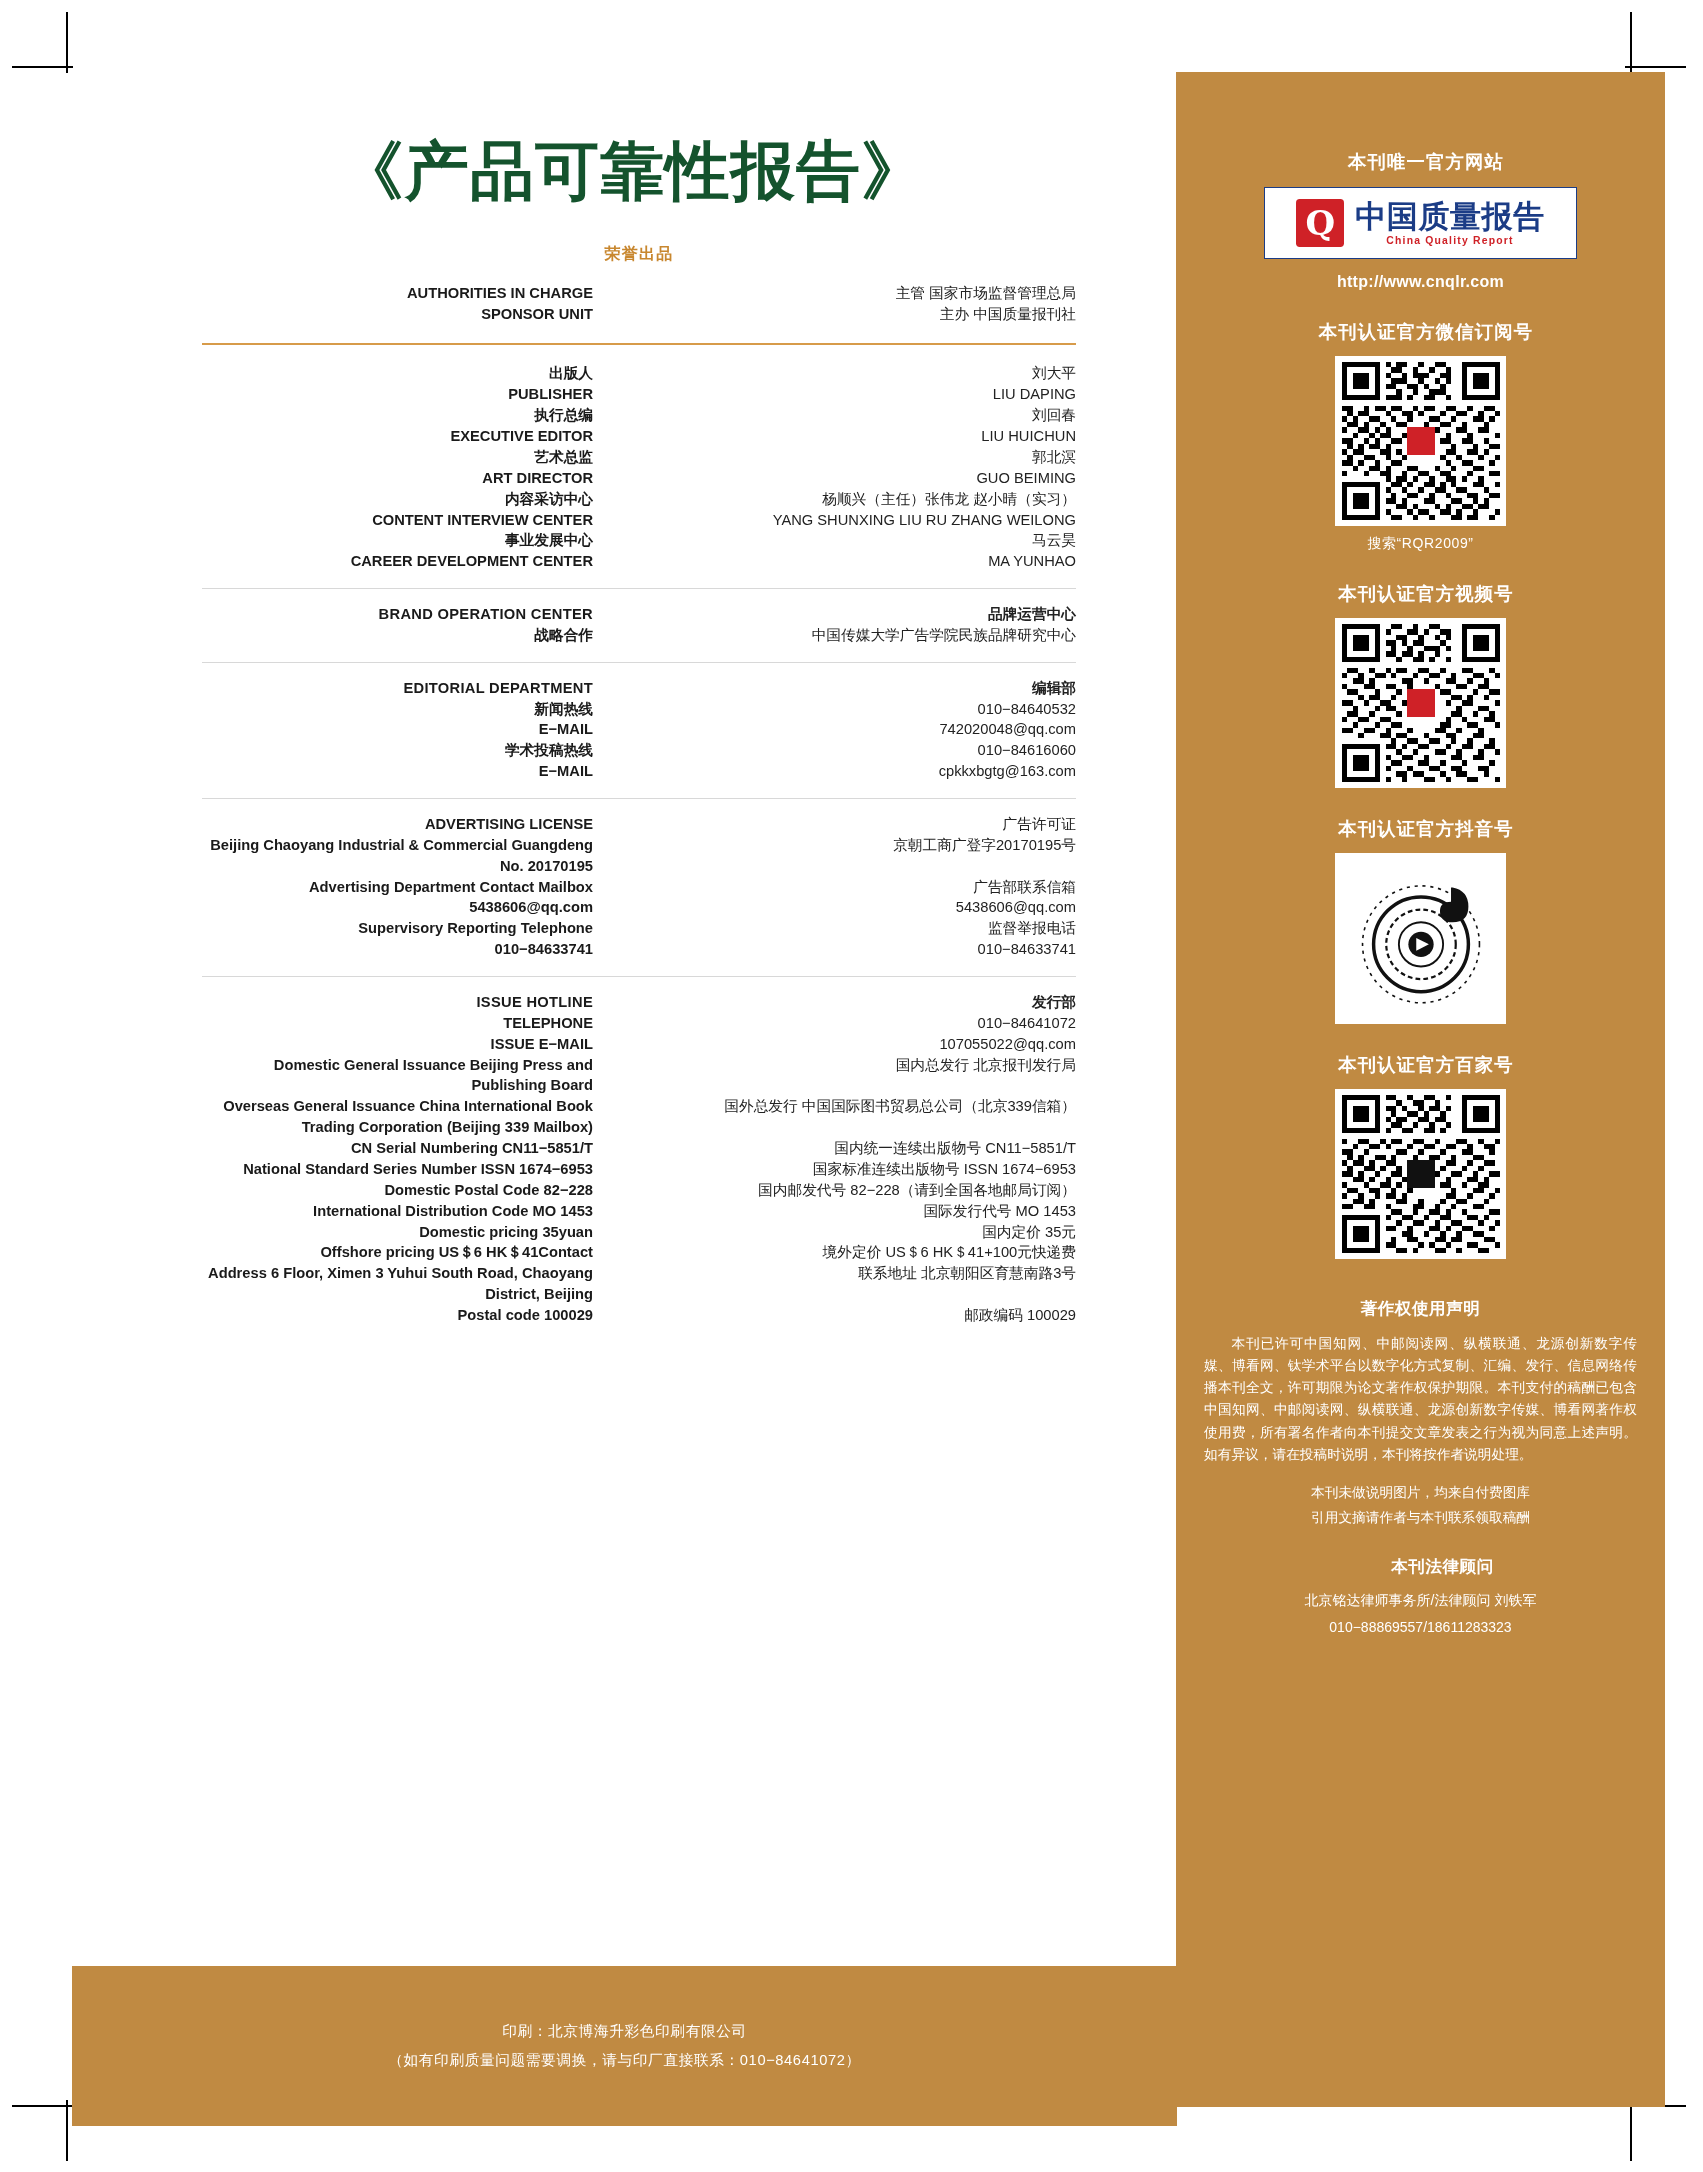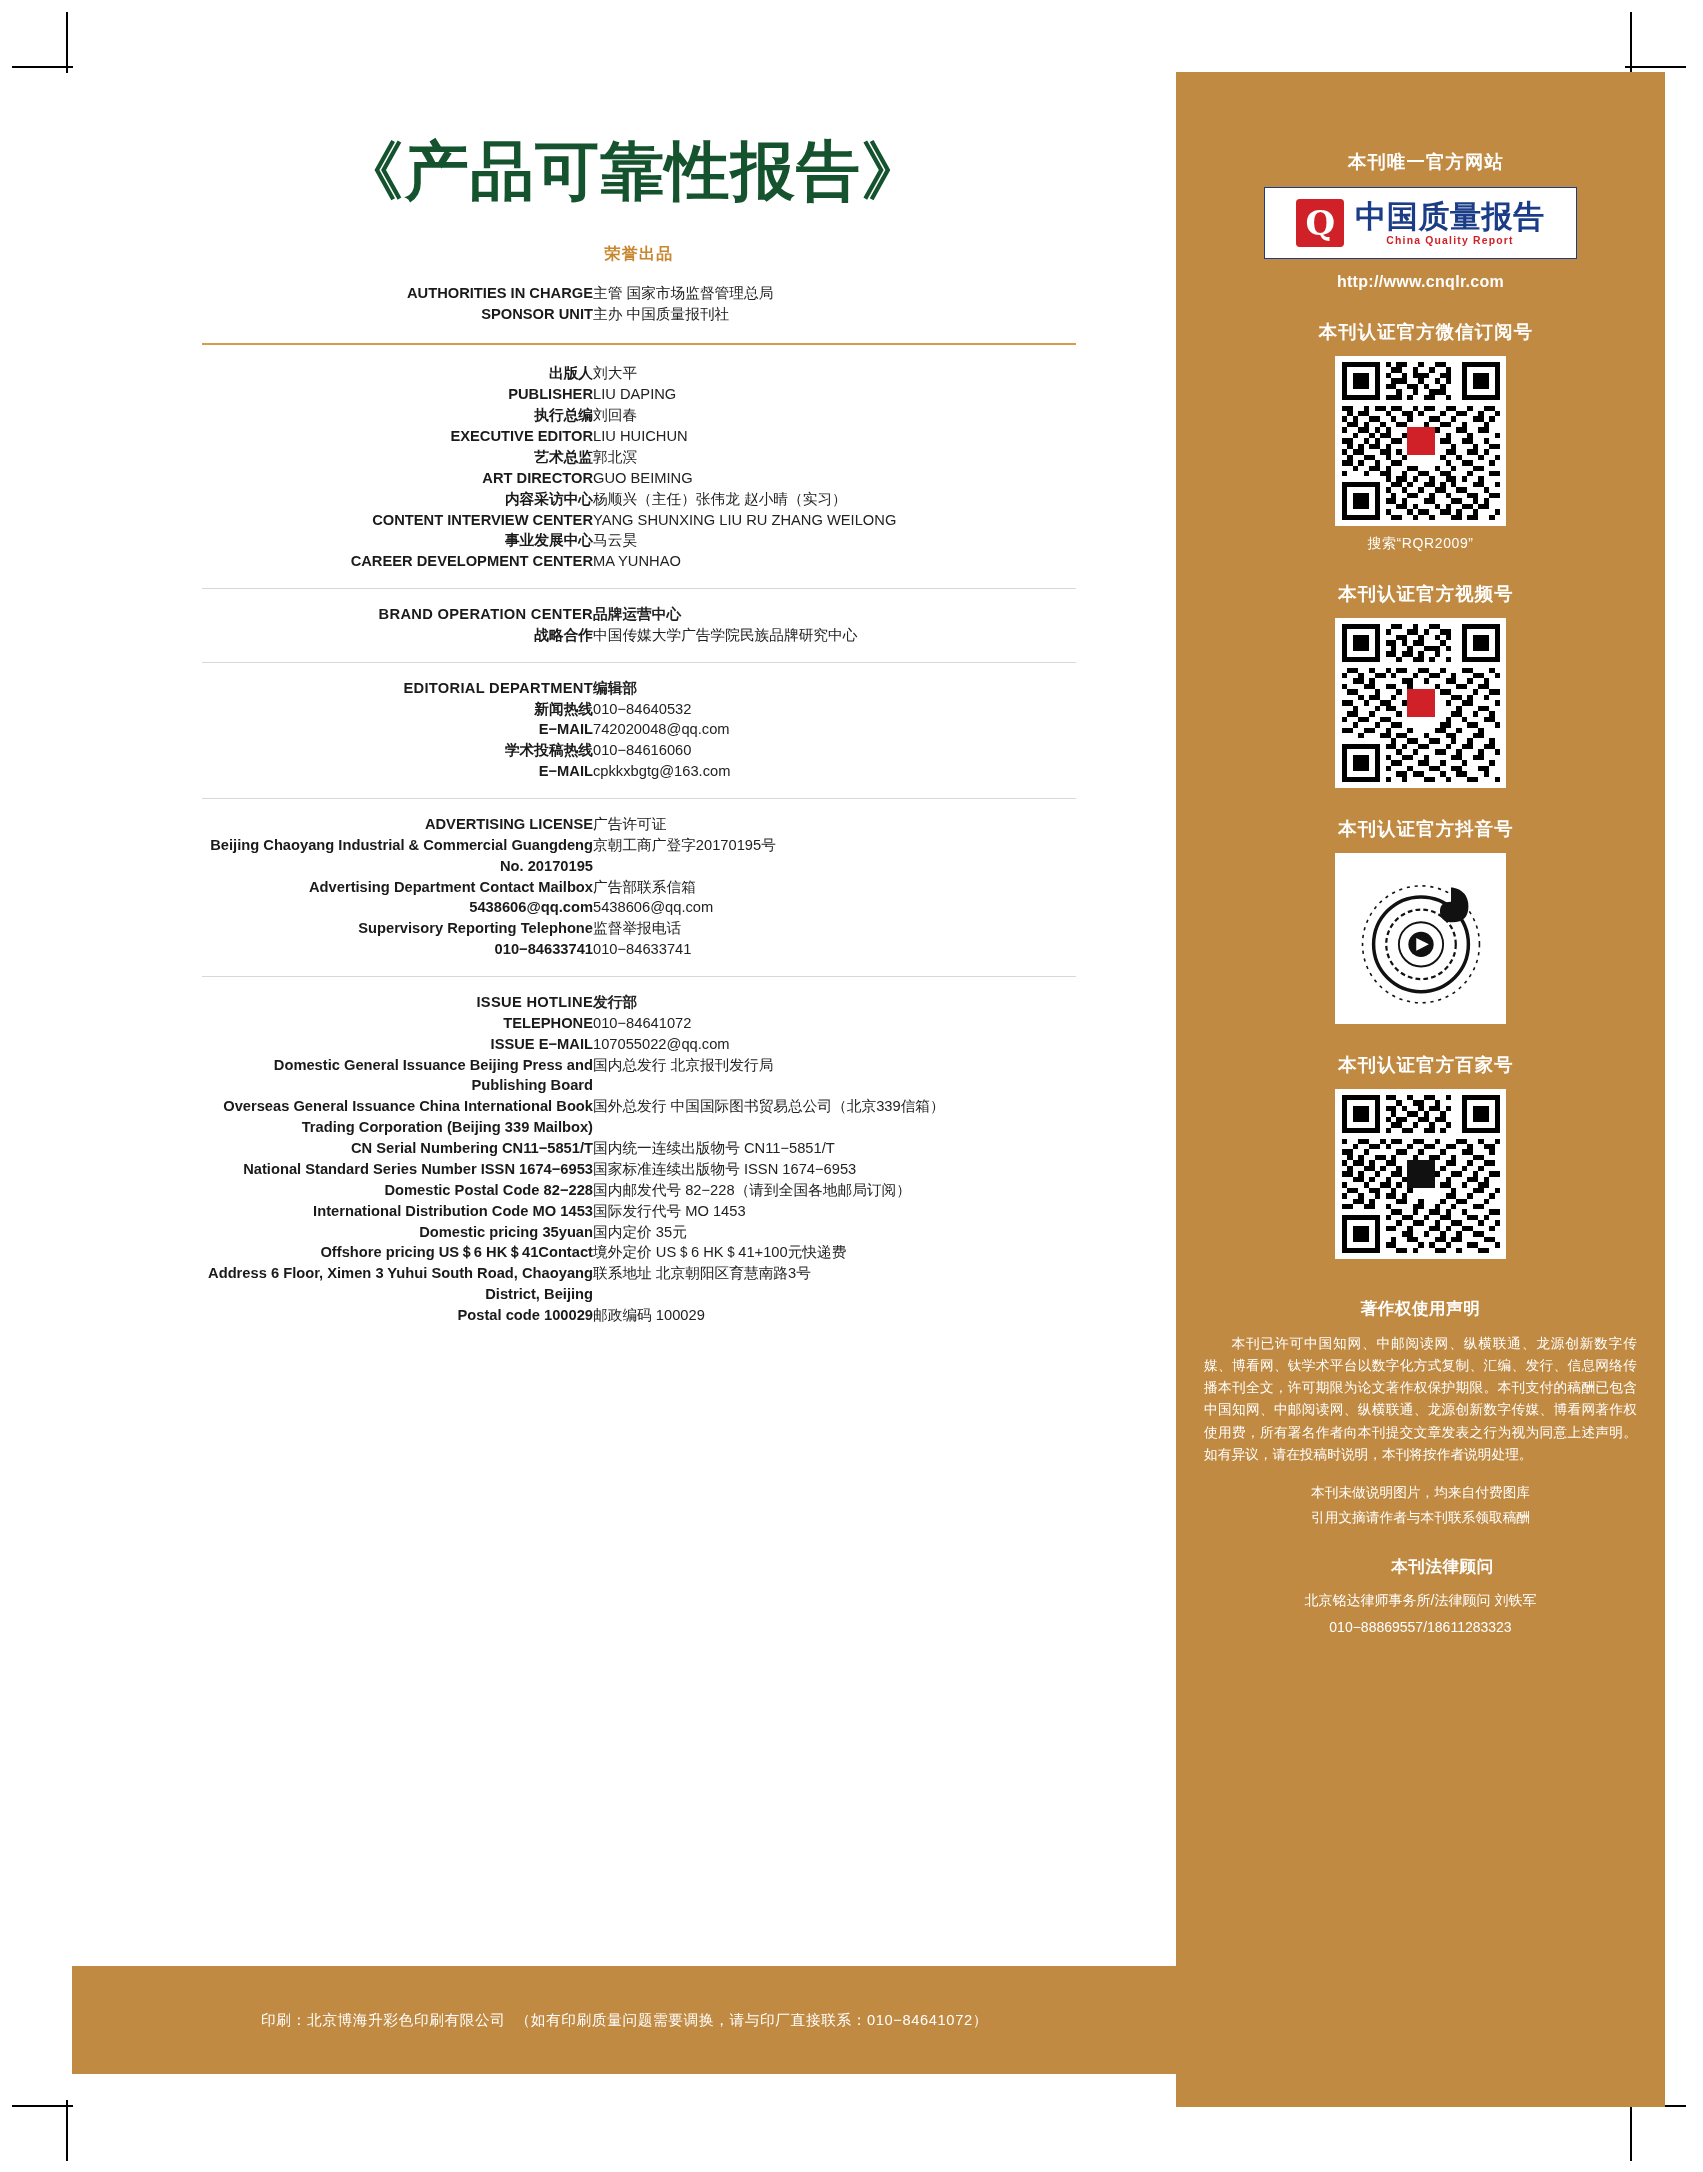--- a/index.html
+++ b/index.html
@@ -51,21 +51,21 @@
     text-align:right;
     padding-right:13.4px;
     font-weight:bold;
     font-size:14.7px;
     color:#1a1a1a;
     line-height:1.42;
     white-space:normal;
     width:391px;
   }
   td.v {
-    text-align:left;
+    text-align:right;
     font-size:14.7px;
     color:#222;
     line-height:1.42;
   }
   .rowgap td { padding-top:8.6px; }
   .sec-head-k {
     color:#e08b1e;
     font-weight:bold;
     font-size:16.5px;
     letter-spacing:0.3px;
@@ -168,24 +168,24 @@
   }
   .decl p.noindent { text-indent:0; text-align:center; margin-top:16px; }
   .legal { margin-top:27px; color:#fff; text-align:center; }
   .legal h4 { font-size:16.5px; font-weight:bold; margin:0 0 12px 0; letter-spacing:0.6px;padding-left:44px;}
   .legal p { font-size:14px; margin:0 0 6.1px 0; line-height:1.5; }
 
   
   .footer {
     position:absolute;
     left:72px; top:1966px;
-    width:1105px; height:108px;
+    width:1105px; height:160px;
     background:#c08a42;
     color:#ffffff;
-    display:flex; flex-direction:row;
+    display:flex; flex-direction:column;
     align-items:center; justify-content:center;
     gap:9.8px;
   }
   .footer div { font-size:14.7px; letter-spacing:0.6px; }
 </style>
 </head>
 <body>
 
 <div class="page">
 

